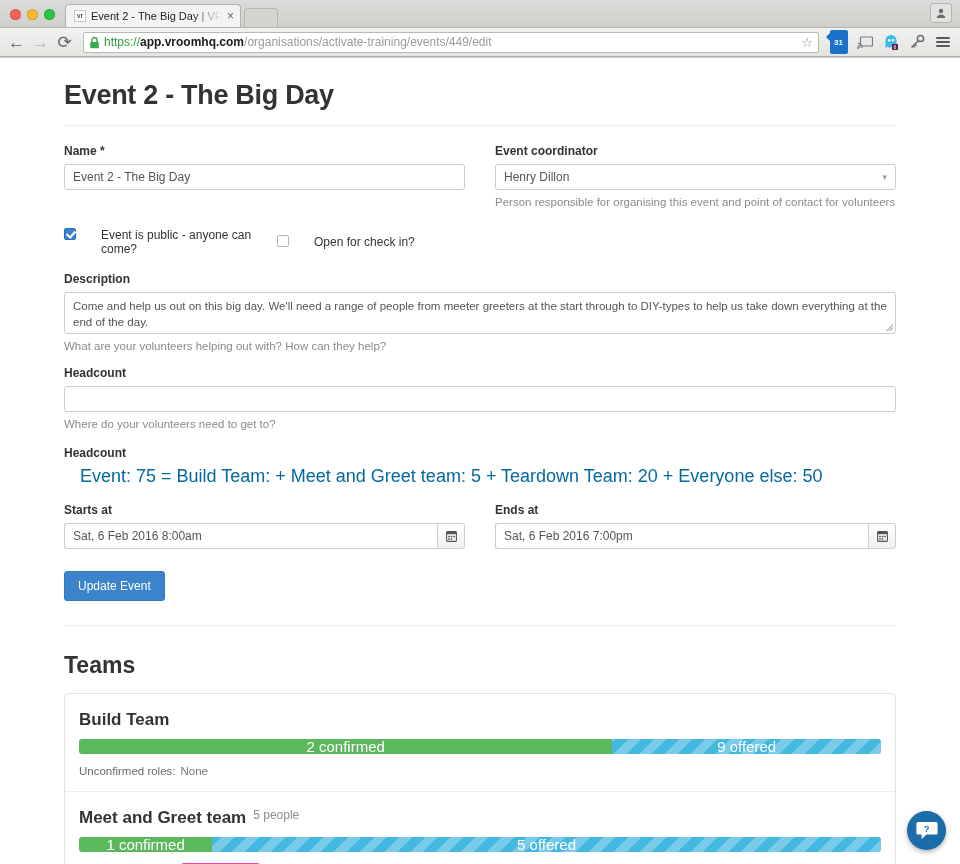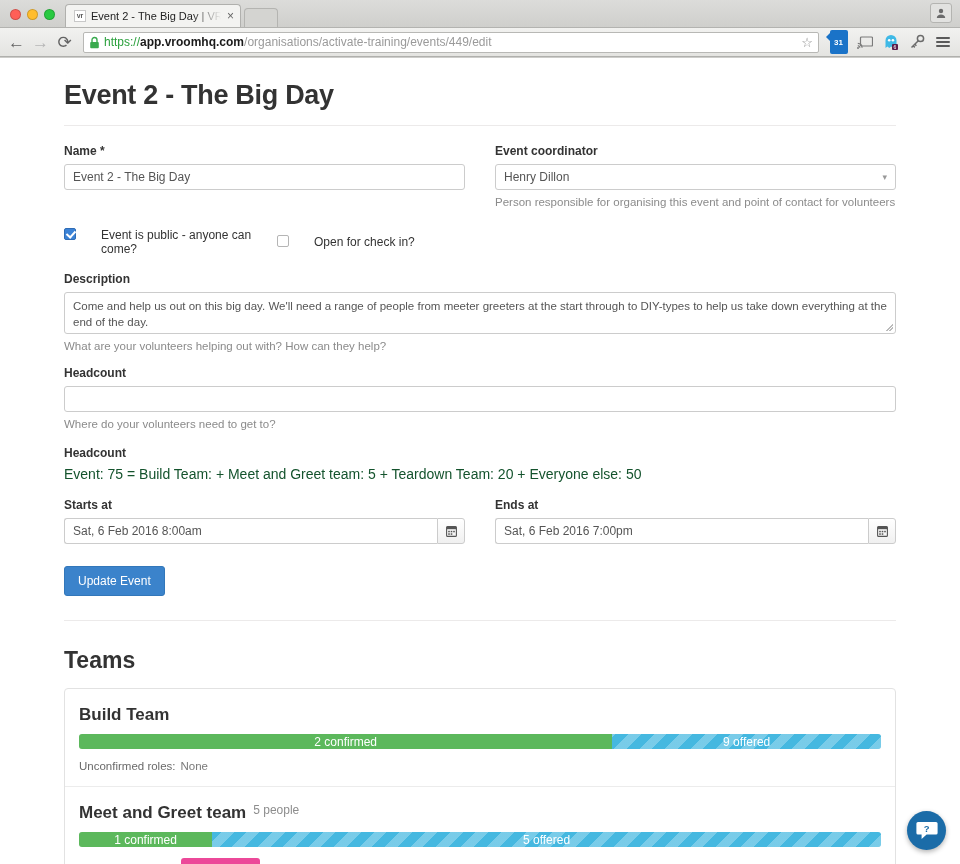--- a/index.html
+++ b/index.html
@@ -176,21 +176,21 @@
     position: relative;
   }
   .ta:after {
     content: ""; position: absolute; right: 2px; bottom: 2px;
     width: 7px; height: 7px;
     background:
       linear-gradient(135deg, transparent 45%, #bbb 45%, #bbb 58%, transparent 58%),
       linear-gradient(135deg, transparent 70%, #bbb 70%, #bbb 83%, transparent 83%);
   }
 
-  .headcount-line { font-size: 14px; color: #14532d; margin-top: 6px; }
+  .headcount-line { font-size: 18px; color: #0369a1; margin-top: 6px; margin-left: 16px; }
 
   .dategrp { display: flex; }
   .dategrp .inp { border-radius: 3px 0 0 3px; border-right: none; }
   .cal-btn {
     width: 28px; height: 26px; flex: none;
     border: 1px solid #ccc; border-radius: 0 3px 3px 0;
     background: linear-gradient(#fff, #f0f0f0);
     display: flex; align-items: center; justify-content: center;
   }
 
@@ -214,21 +214,21 @@
   .team-name { font-size: 17px; font-weight: bold; color: #333; }
   .team-count { font-size: 12px; color: #8d8d8d; }
 
   .bar {
     height: 15px; width: 100%; border-radius: 3px;
     overflow: hidden; display: flex; background: #eee;
   }
   .seg {
     height: 100%;
     display: flex; align-items: center; justify-content: center;
-    font-size: 12px; color: #fff; white-space: nowrap;
+    font-size: 15px; color: #fff; white-space: nowrap;
   }
   .seg.confirmed { background: #5cb85c; }
   .seg.offered {
     background:
       repeating-linear-gradient(-45deg,
         rgba(255,255,255,.28) 0 9px,
         rgba(255,255,255,0) 9px 18px),
       #45b8e0;
   }
 

